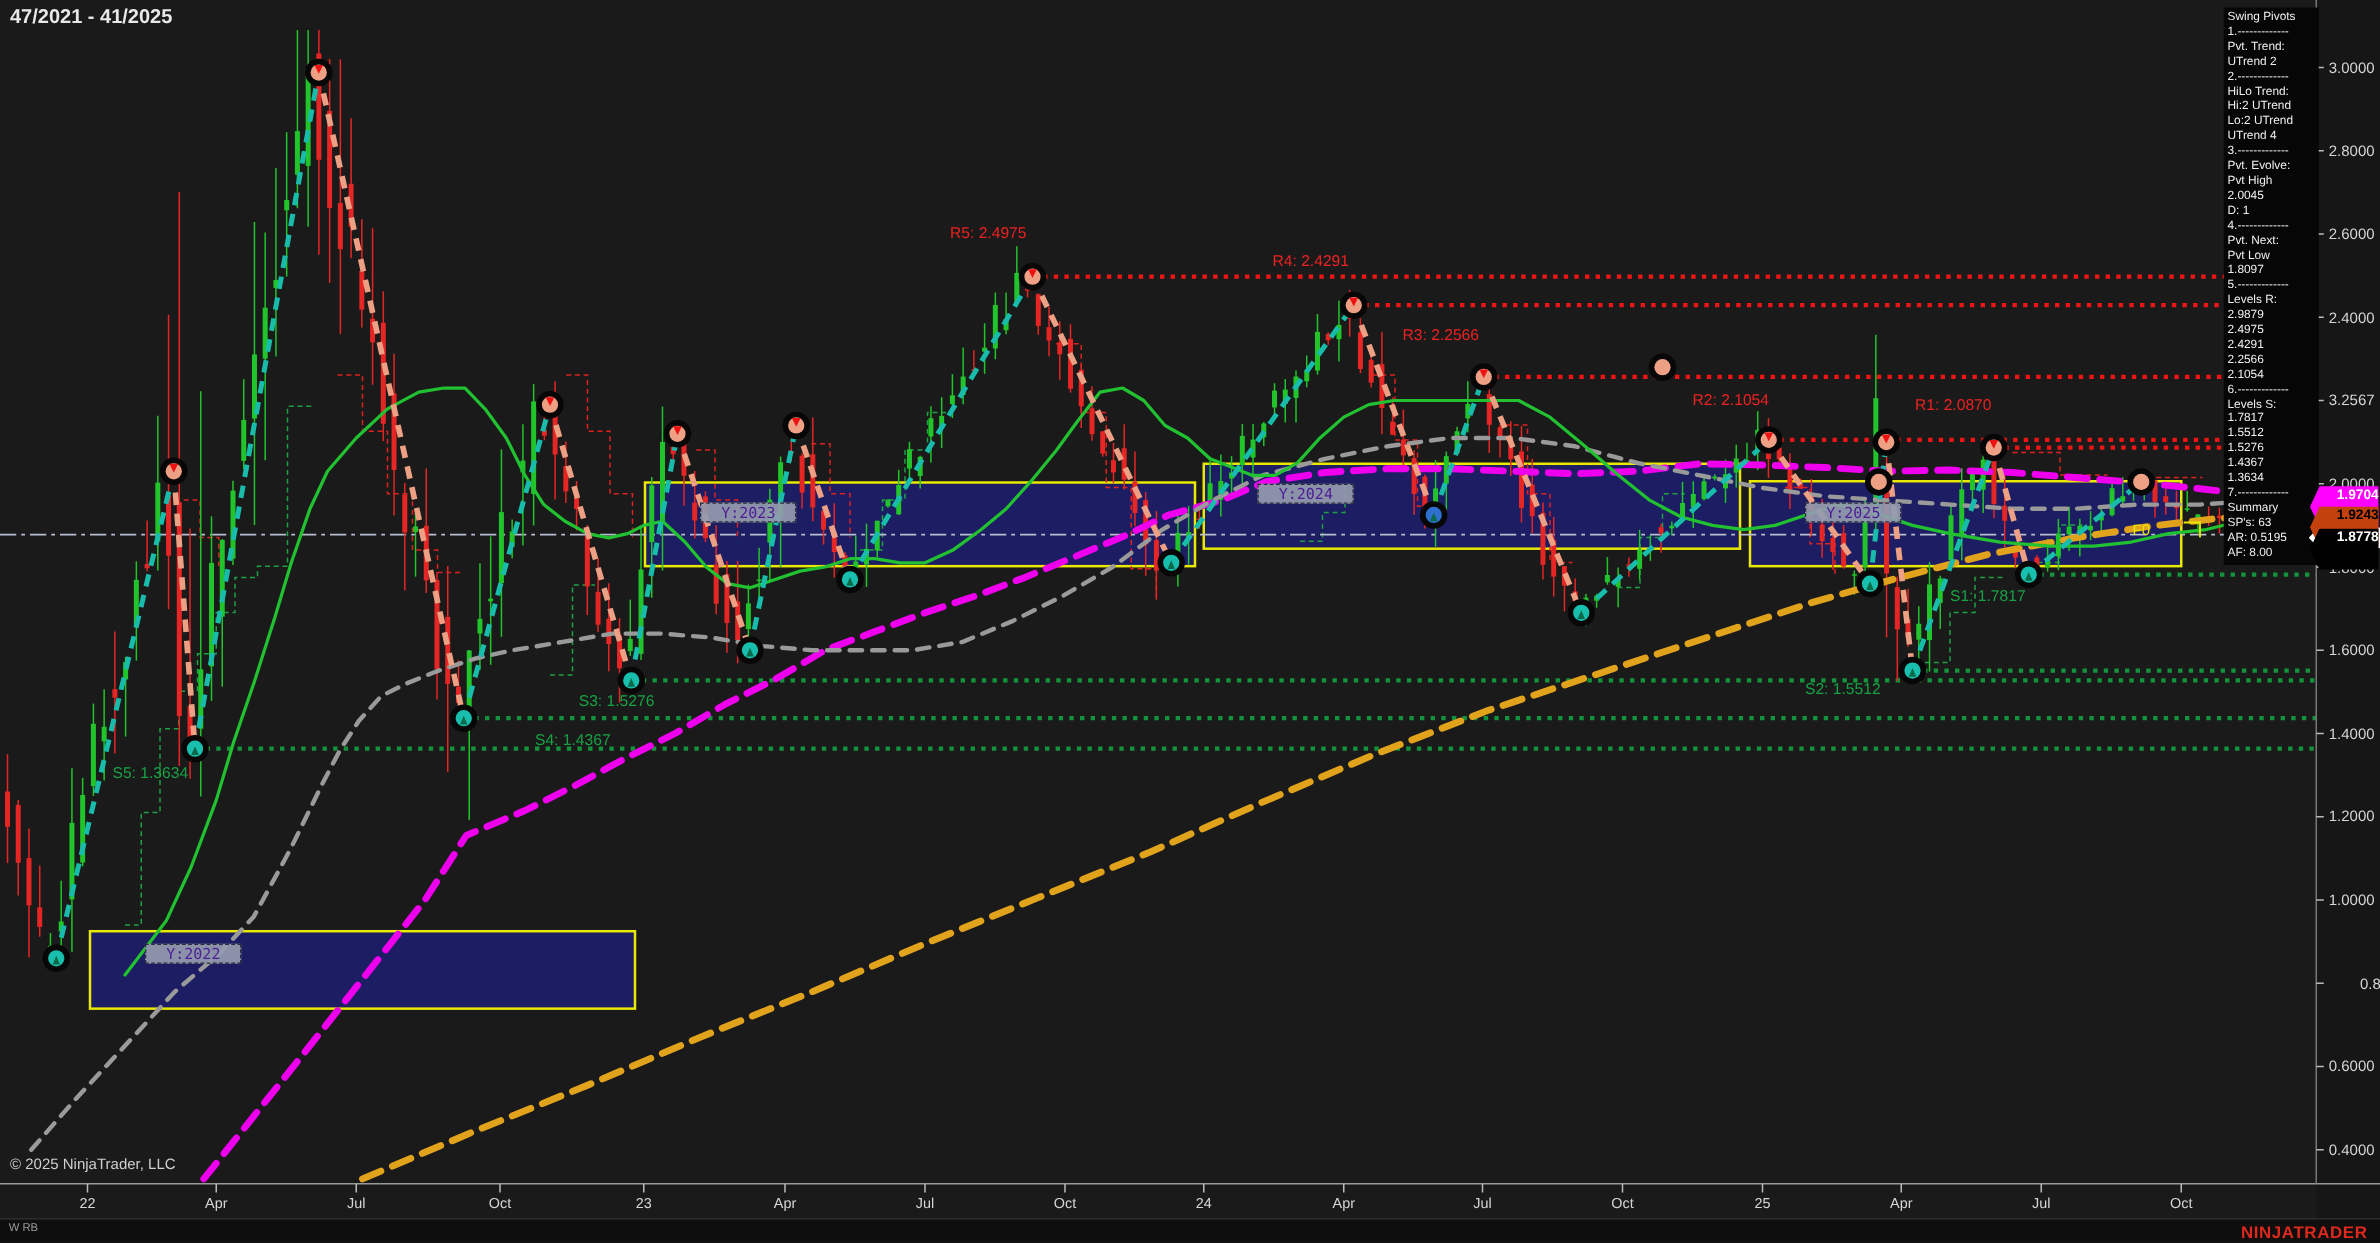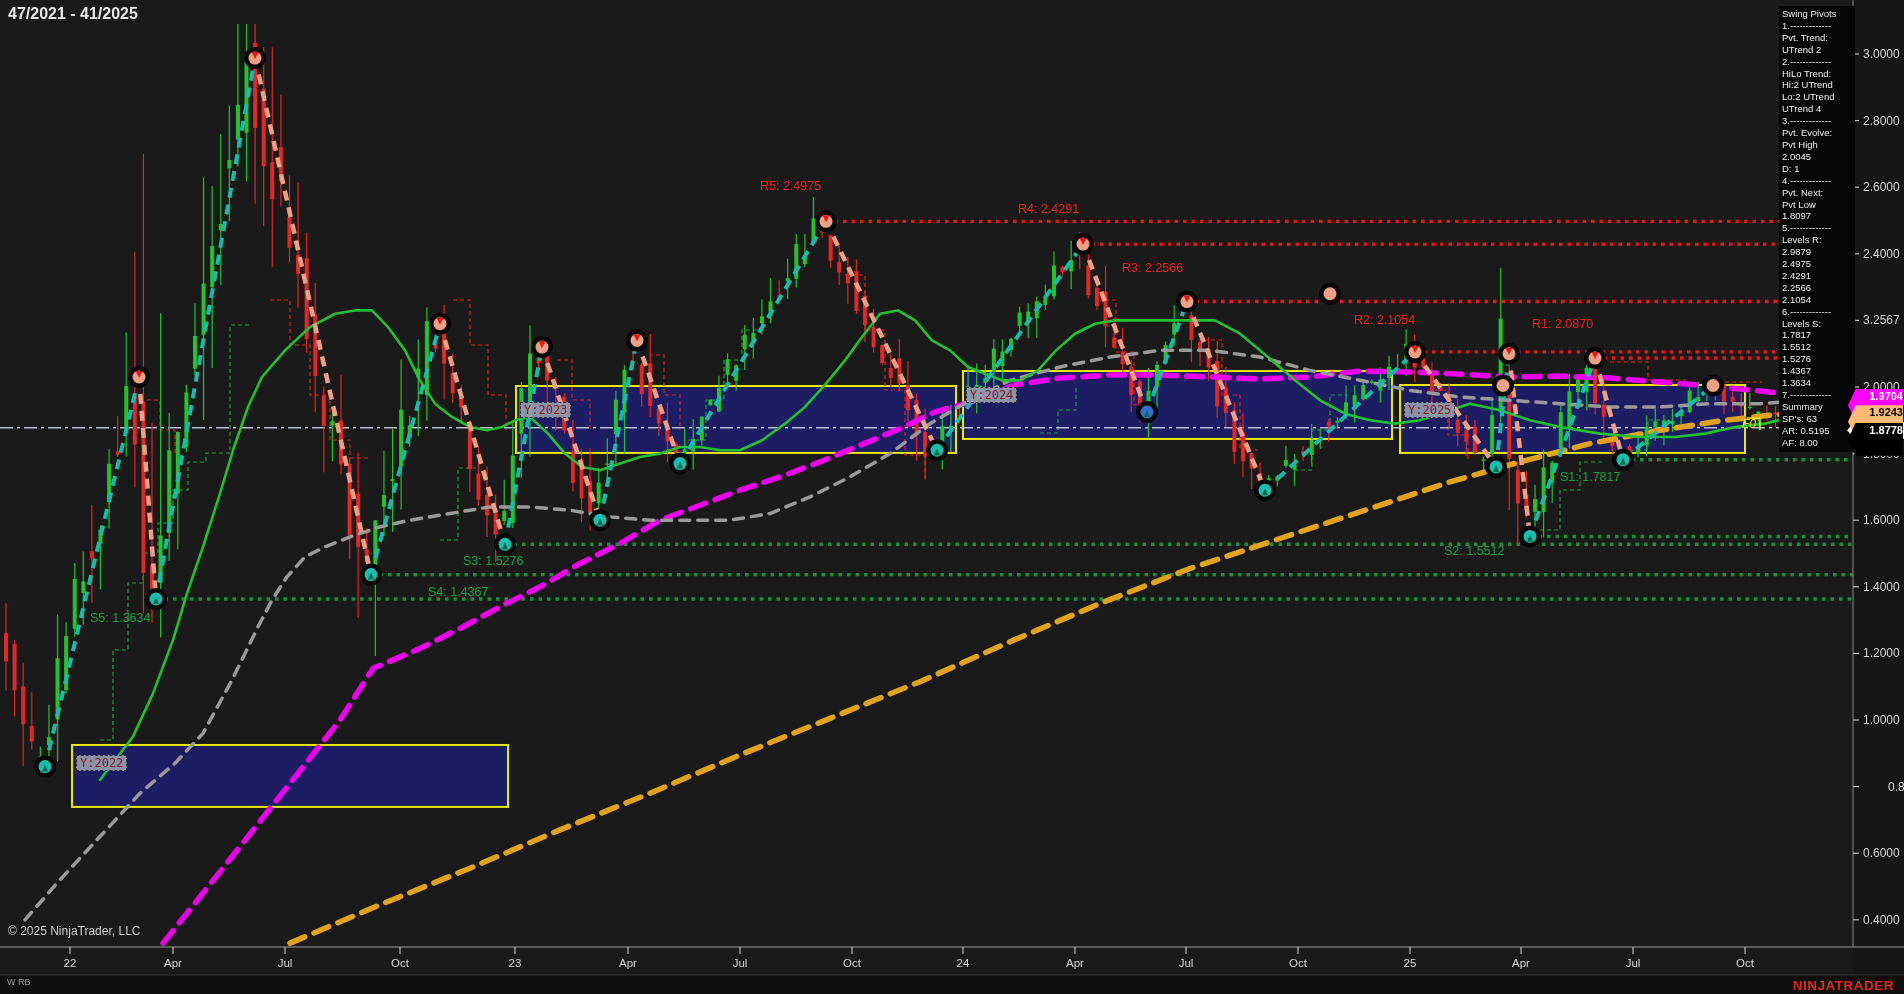--- a/index.html
+++ b/index.html
@@ -9,23 +9,23 @@
   .date-range{position:absolute;left:8px;top:5px;color:#e8e8e8;font-size:16px;font-weight:bold;z-index:30;}
   .title-box{position:absolute;left:4px;top:20px;background:rgba(8,8,8,.88);color:#fff;
     padding:4px 10px 6px 6px;z-index:30;line-height:1.15;}
   .title-box .t1,.title-box .t2{font-size:21px;}
   .copyright{position:absolute;left:8px;top:924px;color:#cfcfcf;font-size:12px;z-index:30;}
   .wrb{position:absolute;left:7px;top:977px;color:#9a9a9a;font-size:9px;z-index:30;}
   .nt-logo{position:absolute;right:10px;top:978px;color:#e0291d;font-size:13.5px;font-weight:bold;
     letter-spacing:.5px;z-index:30;}
   .pivot-panel{position:absolute;left:1779px;top:6px;width:73px;background:#060606;
     color:#f0f0f0;font-size:9.5px;line-height:11.9px;padding:2px 0 3px 3px;z-index:25;}
-  .year-label{position:absolute;background:rgba(148,155,175,.92);color:#7f1d1d;
-    font-family:"DejaVu Sans Mono",monospace;font-size:12px;padding:0 3px;
-    border:1px dashed #2a2a3a;z-index:22;}
+  .year-label{position:absolute;background:rgba(148,155,175,.92);color:#4c1d95;
+    font-family:"DejaVu Sans Mono",monospace;font-size:12px;padding:0 16px;
+    border:1px dashed #2a2a3a;z-index:22;margin-left:40px;}
   .price-marker{position:absolute;width:55px;height:33px;font-size:11px;font-weight:bold;
     text-align:right;line-height:15px;z-index:26;
     clip-path:polygon(0 50%,14% 0,100% 0,100% 100%,14% 100%);}
   .marker-outline{position:absolute;width:57px;height:17px;z-index:25;
     clip-path:polygon(0 50%,14% 0,100% 0,100% 100%,14% 100%);}
   .axis-diamond{position:absolute;width:7px;height:7px;background:#9aa;transform:rotate(45deg);z-index:24;}
   .f0-label{position:absolute;color:#e8e800;font-size:12px;z-index:23;}
   .time-label{position:absolute;color:#d6d6d6;font-size:11.5px;transform:translateX(-50%);top:957px;z-index:20;}
   .price-label{position:absolute;left:1863px;color:#d6d6d6;font-size:12px;transform:translateY(-50%);z-index:20;}
 </style>
@@ -725,23 +725,23 @@
       <div class="price-label" style="top: 653.4px;">1.2000</div>
       <div class="price-label" style="top: 720px;">1.0000</div>
       <div class="price-label" style="top: 786.6px; padding-left: 25px;">0.8000</div>
       <div class="price-label" style="top: 853.2px;">0.6000</div>
       <div class="price-label" style="top: 919.8px;">0.4000</div>
       <div class="year-label" style="left: 76px; top: 755px;">Y:2022</div>
       <div class="year-label" style="left: 520px; top: 402px;">Y:2023</div>
       <div class="year-label" style="left: 966px; top: 387px;">Y:2024</div>
       <div class="year-label" style="left: 1404px; top: 402px;">Y:2025</div>
       <div class="price-marker" style="left: 1848px; top: 388.857px; background: rgb(255, 0, 255); color: rgb(255, 255, 255);">1.9704</div>
-      <div class="price-marker" style="left: 1848px; top: 405.208px; background: #fdba74; color: rgb(0, 0, 0);">1.9243</div>
+      <div class="price-marker" style="left: 1848px; top: 405.208px; background: #c2410c; color: rgb(0, 0, 0);">1.9243</div>
       <div class="marker-outline" style="left: 1847px; top: 421.693px; background: rgb(255, 255, 255);"></div>
       <div class="price-marker" style="left: 1848px; top: 422.693px; background: rgb(0, 0, 0); color: rgb(255, 255, 255);">1.8778</div>
       <div class="axis-diamond" style="left: 1846px; top: 405.645px;"></div>
     </div>
 
   <div class="copyright">© 2025 NinjaTrader, LLC</div>
   <div class="wrb">W RB</div>
   <div class="nt-logo">NINJATRADER</div>
-  <div class="f0-label" style="left: 1742px; top: 417px; font-style: italic;">F0</div>
+  <div class="f0-label" style="left: 1706px; top: 417px;">F0</div>
 </div>
 
 </body></html>

